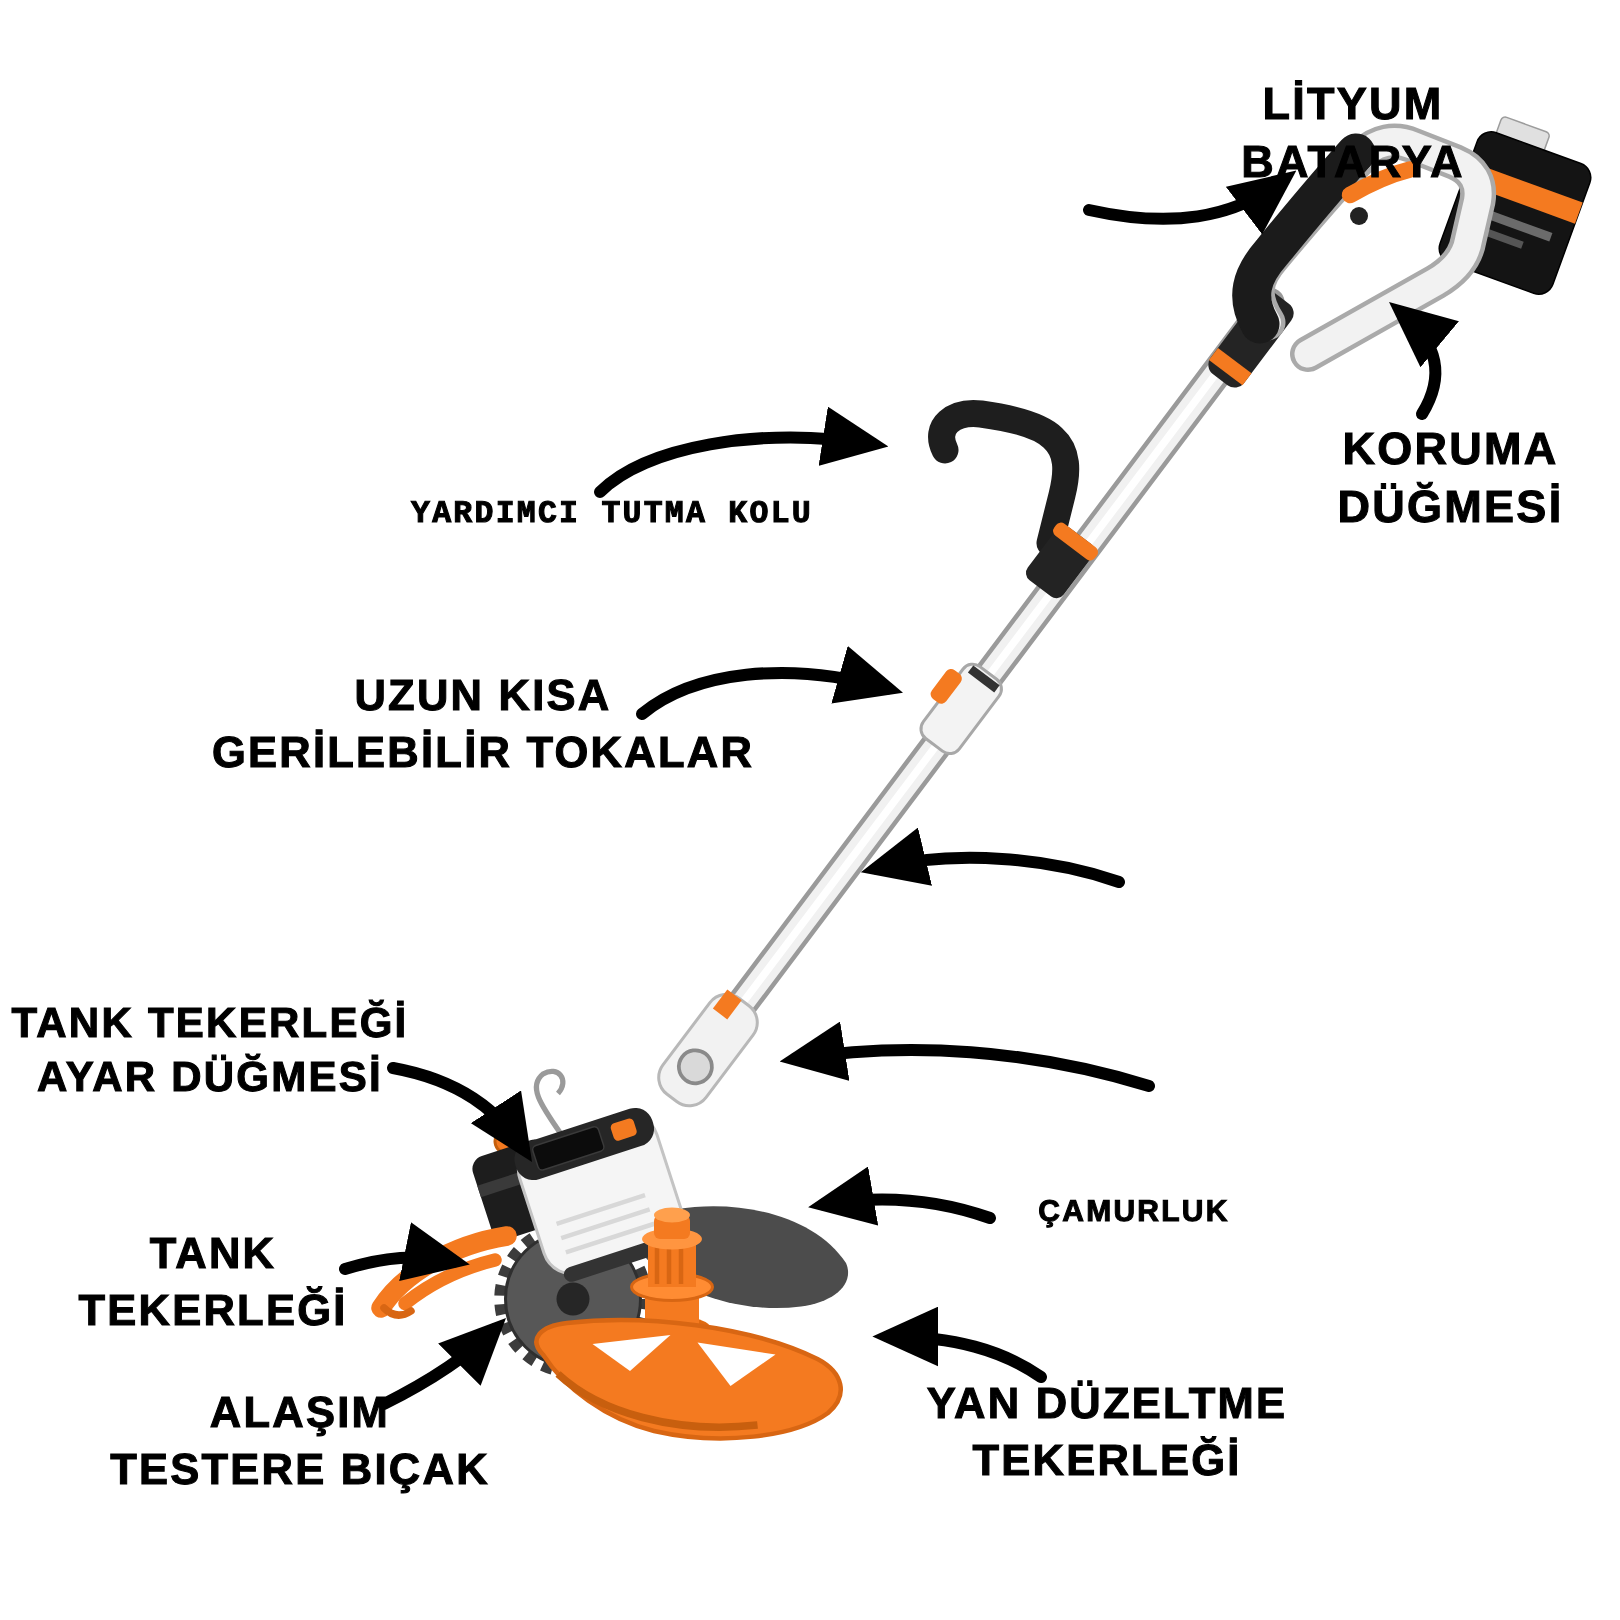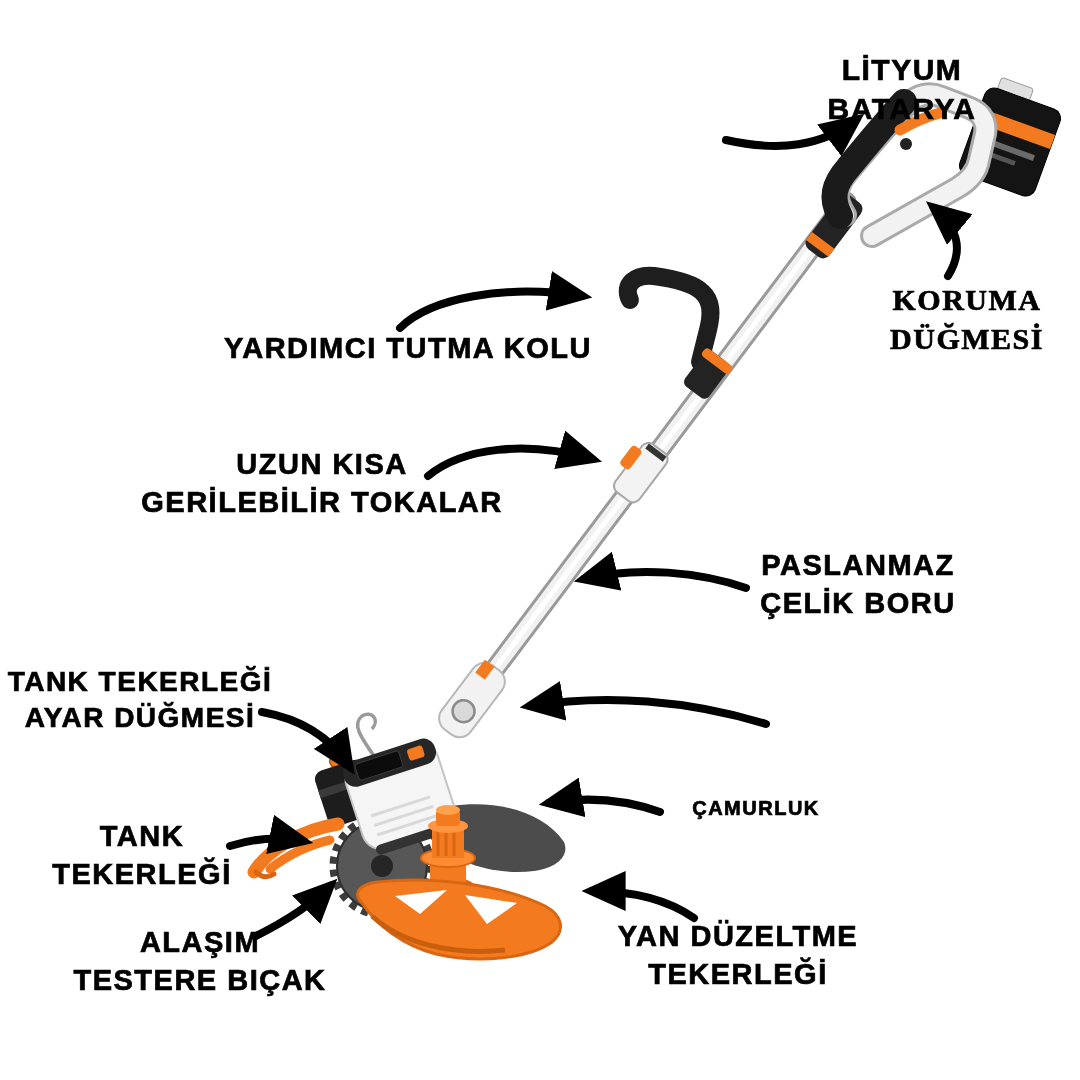--- a/index.html
+++ b/index.html
@@ -9,22 +9,22 @@
   }
   .scene { position:absolute; left:0; top:0; }
   .label {
     position:absolute; transform:translateX(-50%);
     font-weight:900; color:#000; text-align:center;
     white-space:pre-line; line-height:1.3; letter-spacing:1.5px;
     -webkit-text-stroke:0.7px #000;
   }
   .lb-battery      { left:902px;  top:50px;  font-size:30px; }
   .lb-power        { left:622px;  top:110px; font-size:22px; -webkit-text-stroke:0.9px #000; }
-  .lb-protect      { left:967px;  top:280px; font-size:30px;font-family:Liberation Serif, serif; }
-  .lb-auxhandle    { left:408px;  top:330px; font-size:29px; }
+  .lb-protect      { left:967px;  top:280px; font-size:30px; }
+  .lb-auxhandle    { left:408px;  top:330px; font-size:21px;font-family:Liberation Mono, monospace; }
   .lb-telescopic   { left:322px;  top:446px; font-size:29px; }
   .lb-pipe         { left:858px;  top:547px; font-size:29px; }
   .lb-tankadj      { left:140px;  top:664px; font-size:28px; }
   .lb-head         { left:907px;  top:692px; font-size:29px; }
   .lb-fender       { left:756px;  top:795px; font-size:20px;text-align:right; }
   .lb-tankwheel    { left:142px;  top:818px; font-size:29px; }
   .lb-blade        { left:200px;  top:924px; font-size:29px; }
   .lb-sidewheel    { left:710px;  top:918px; font-size:29px;margin-left:28px; }
 </style>
 </head>
@@ -160,22 +160,20 @@
       <path d="M 694 918 C 668 900 636 891 592 891" marker-end="url(#ah)"></path>
     </g>
   </svg>
 
   <div class="label lb-battery">LİTYUM BATARYA</div>
   <div class="label lb-protect">KORUMA
 DÜĞMESİ</div>
   <div class="label lb-auxhandle">YARDIMCI TUTMA KOLU</div>
   <div class="label lb-telescopic">UZUN KISA
 GERİLEBİLİR TOKALAR</div>
-  <div class="label lb-pipe">PASLANMAZ
-ÇELİK BORU</div>
   <div class="label lb-tankadj">TANK TEKERLEĞİ
 AYAR DÜĞMESİ</div>
   <div class="label lb-fender">ÇAMURLUK</div>
   <div class="label lb-tankwheel">TANK
 TEKERLEĞİ</div>
   <div class="label lb-blade">ALAŞIM
 TESTERE BIÇAK</div>
   <div class="label lb-sidewheel">YAN DÜZELTME
 TEKERLEĞİ</div>
 </div>

